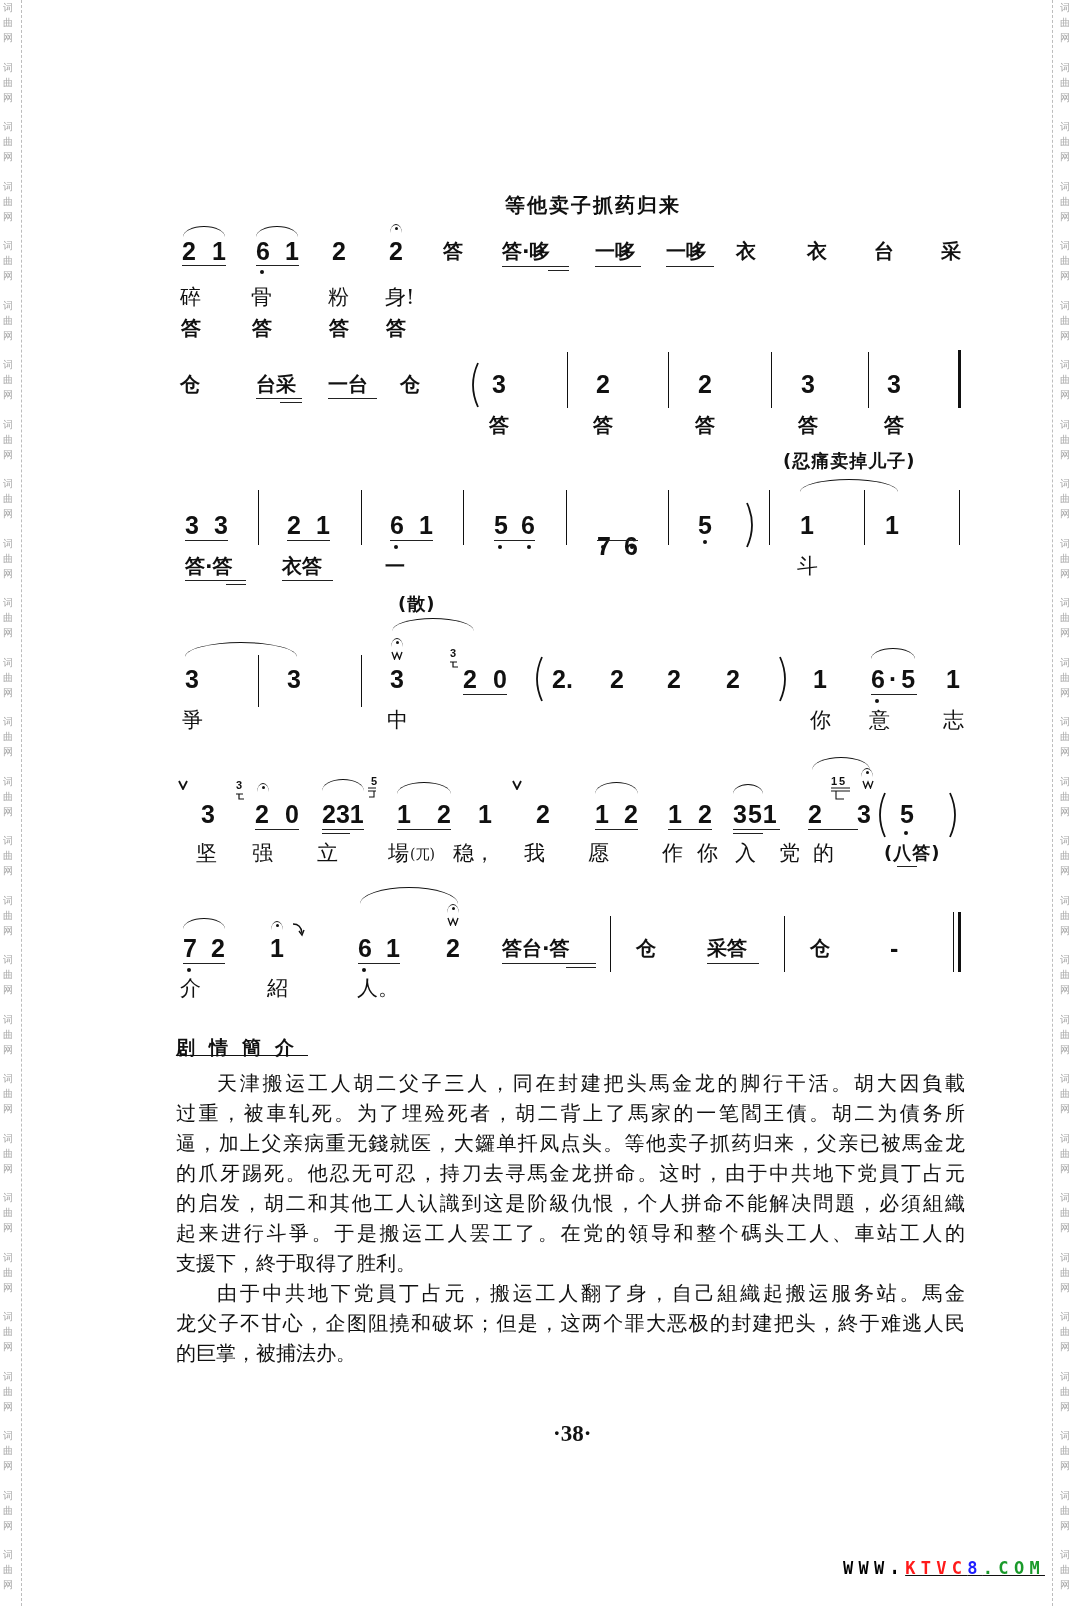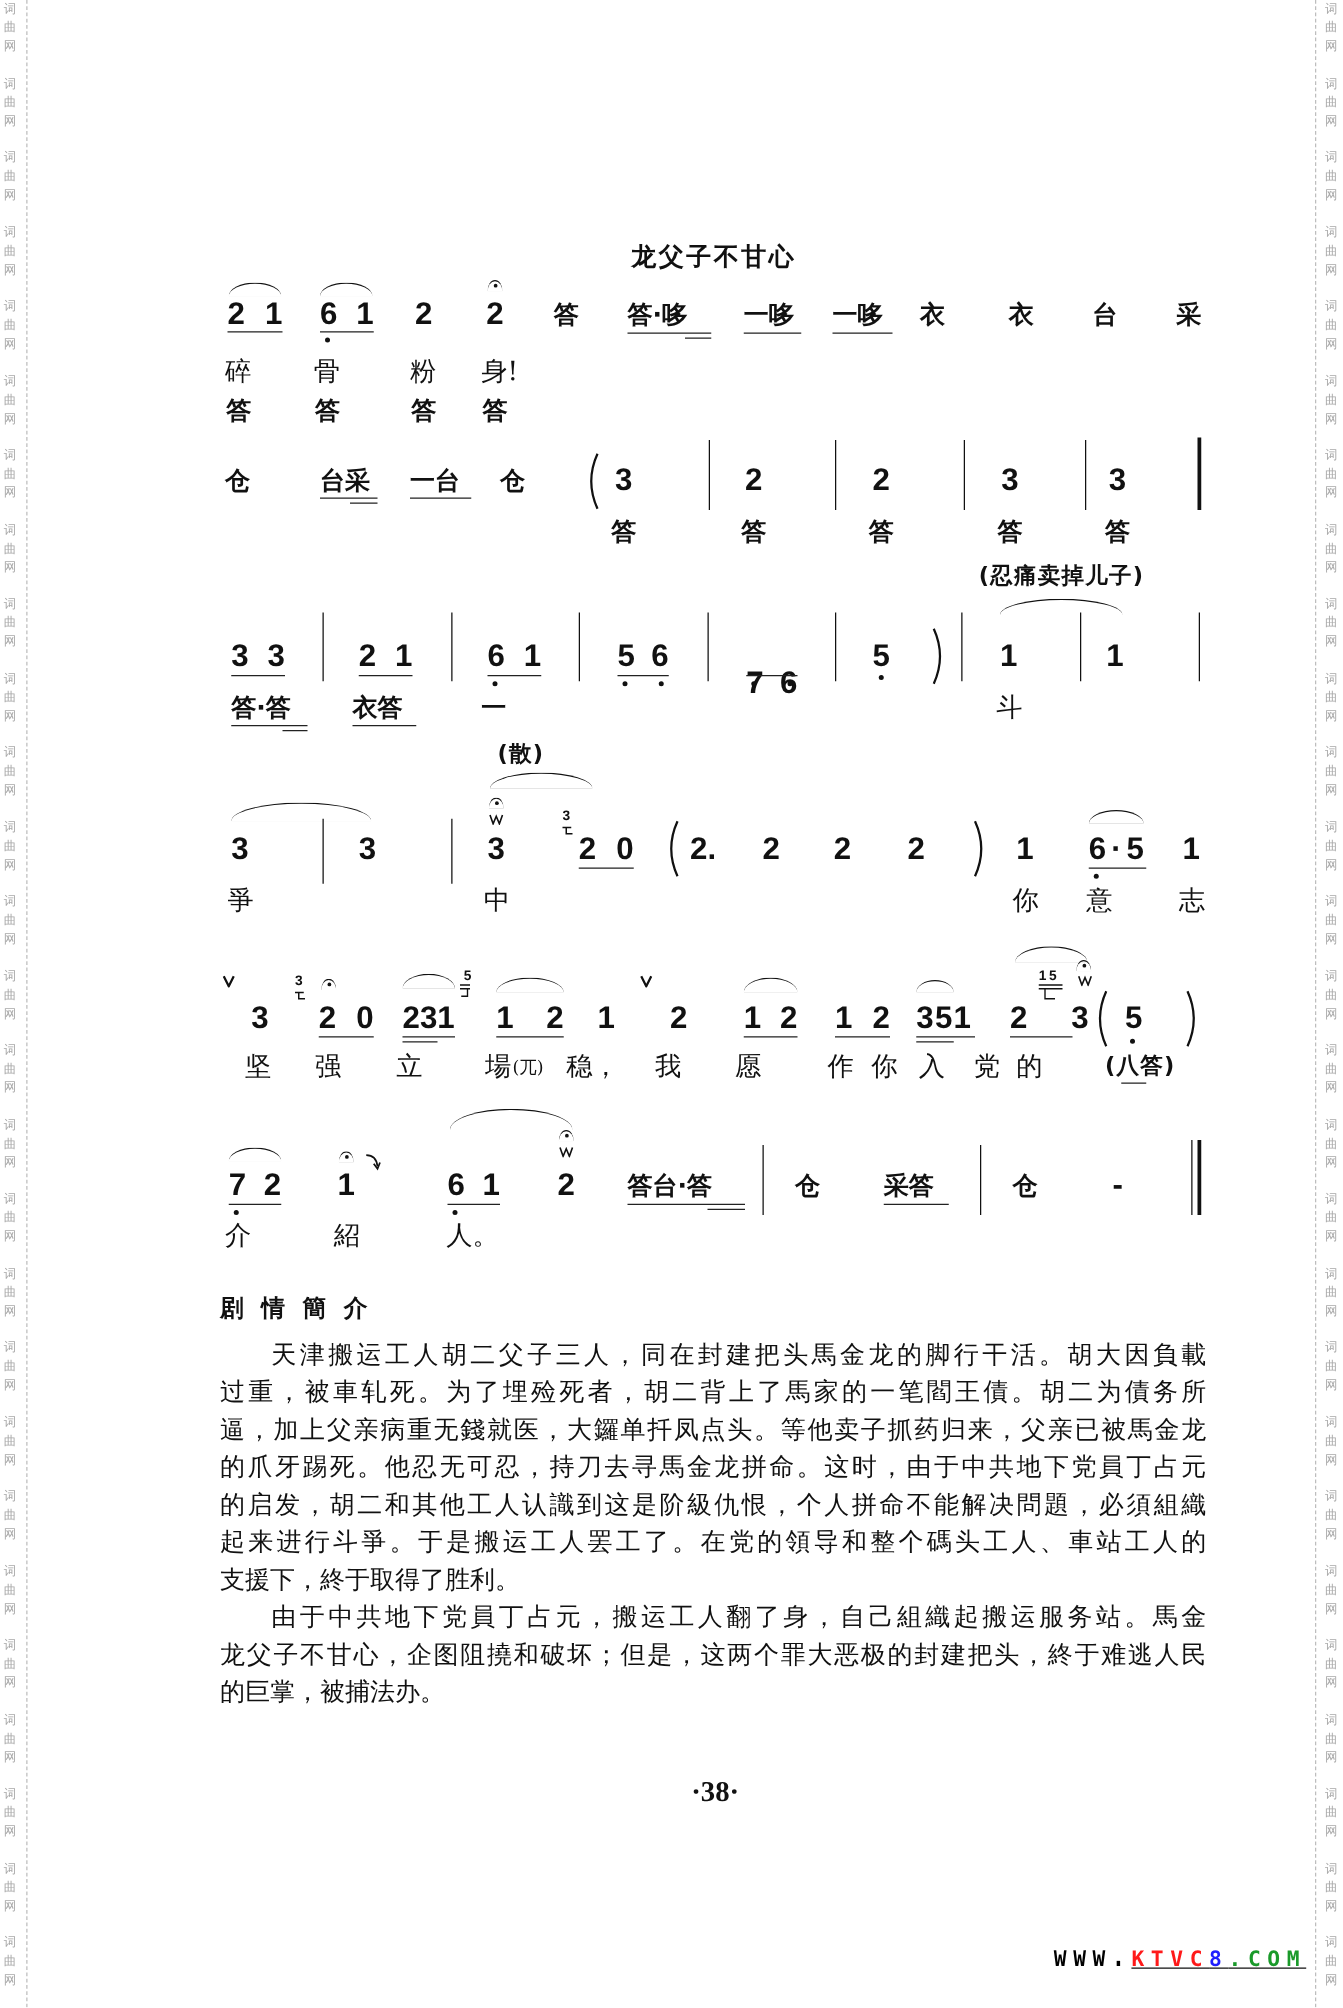--- a/index.html
+++ b/index.html
@@ -14,21 +14,21 @@
   .bar{position:absolute;width:0;border-left:1.6px solid #111;}
   .bar.thick{border-left:3.5px solid #111;}
   .dot{position:absolute;width:4px;height:4px;border-radius:50%;background:#111;}
   .slur{position:absolute;border-top:1.6px solid #111;border-radius:50% 50% 0 0/100% 100% 0 0;}
   .ferm{position:absolute;width:12px;height:8px;border-top:1.6px solid #111;border-radius:50% 50% 0 0/100% 100% 0 0;}
   .ferm::after{content:"";position:absolute;left:4.5px;top:2px;width:3px;height:3px;border-radius:50%;background:#111;}
   .svg{position:absolute;}
   .svg svg{display:block;}
   .title{font:bold 20px/22px "DejaVu Sans",sans-serif;letter-spacing:2px;}
   .anno{font:bold 18px/20px "DejaVu Sans",sans-serif;letter-spacing:1px;}
-  .heading{font:bold 19px/22px "DejaVu Sans",sans-serif;letter-spacing:14px;}
+  .heading{font:bold 19px/22px "DejaVu Sans",sans-serif;letter-spacing:14px;text-decoration:underline;}
   .pline{position:absolute;font:20px/22px "DejaVu Serif",serif;color:#111;white-space:nowrap;}
   .pline.j{text-align:justify;text-align-last:justify;}
   .pnum{font:bold 23px/24px "Liberation Serif",serif;text-align:right;}
   .site{font:bold 17px/18px "DejaVu Sans Mono",monospace;letter-spacing:5.3px;text-decoration:underline;}
   .site .www{display:inline-block;transform:scaleY(1.35);transform-origin:50% 80%;color:#000;}
   .site .red{color:#ff1a1a;}
   .site .blue{color:#1f1fff;}
   .site .green{color:#1a9a2a;}
   .mw-col{position:absolute;top:0;width:12px;height:1606px;}
   .mw-g{position:absolute;left:0;width:12px;}
@@ -310,21 +310,21 @@
     <span>曲</span>
     <span>网</span>
   </div>
       <div class="mw-g" style="top: 1547px;">
     <span>词</span>
     <span>曲</span>
     <span>网</span>
   </div>
     </div>
 
-  <div class="a title" style="left:505px;top:194px">龙父子不甘心</div>
+  <div class="a title" style="left:505px;top:194px">等他卖子抓药归来</div>
 
   <div>
     <div class="a n nj" style="left:182px;top:239px;width:44px">2 1</div>
     <div class="slur" style="left:183px;top:226px;width:42px;height:10px"></div>
     <div class="ul" style="left:182px;top:265px;width:44px"></div>
 
     <div class="a n nj" style="left:256px;top:239px;width:43px">6 1</div>
     <div class="slur" style="left:256px;top:226px;width:42px;height:10px"></div>
     <div class="ul" style="left:256px;top:265px;width:43px"></div>
     <div class="dot" style="left:260px;top:270px"></div>

